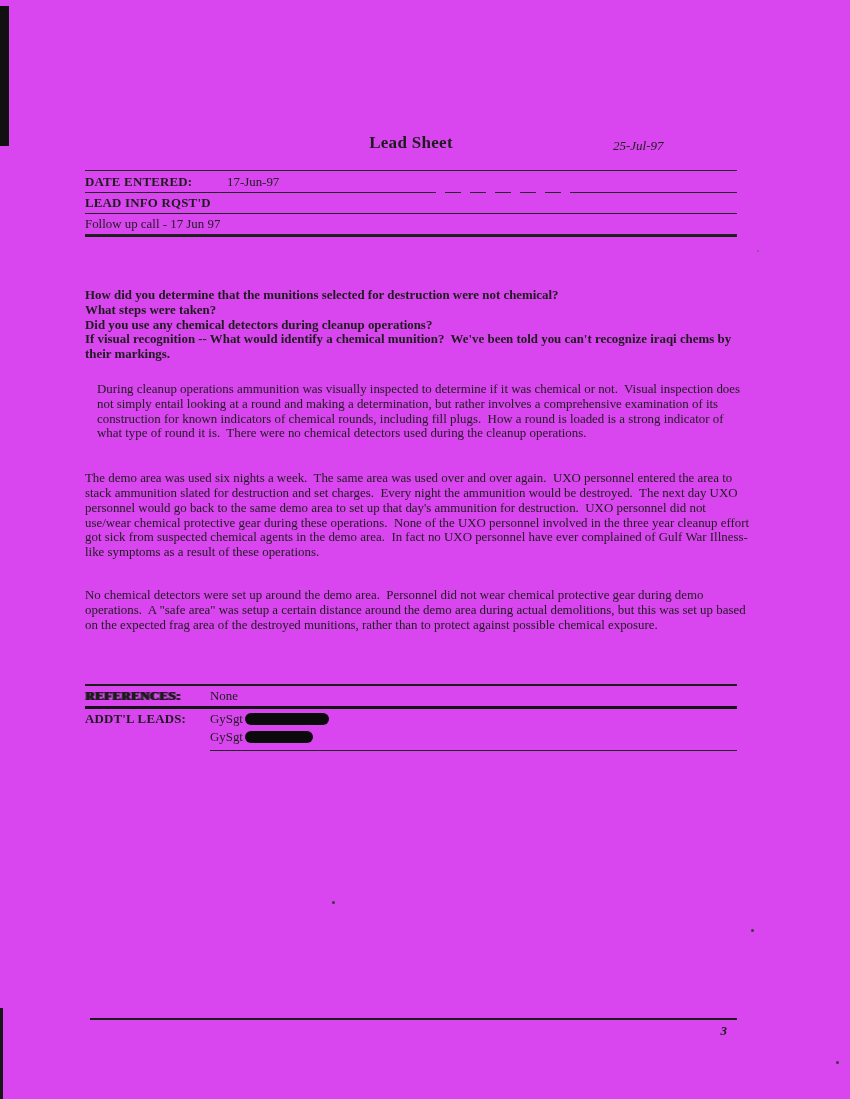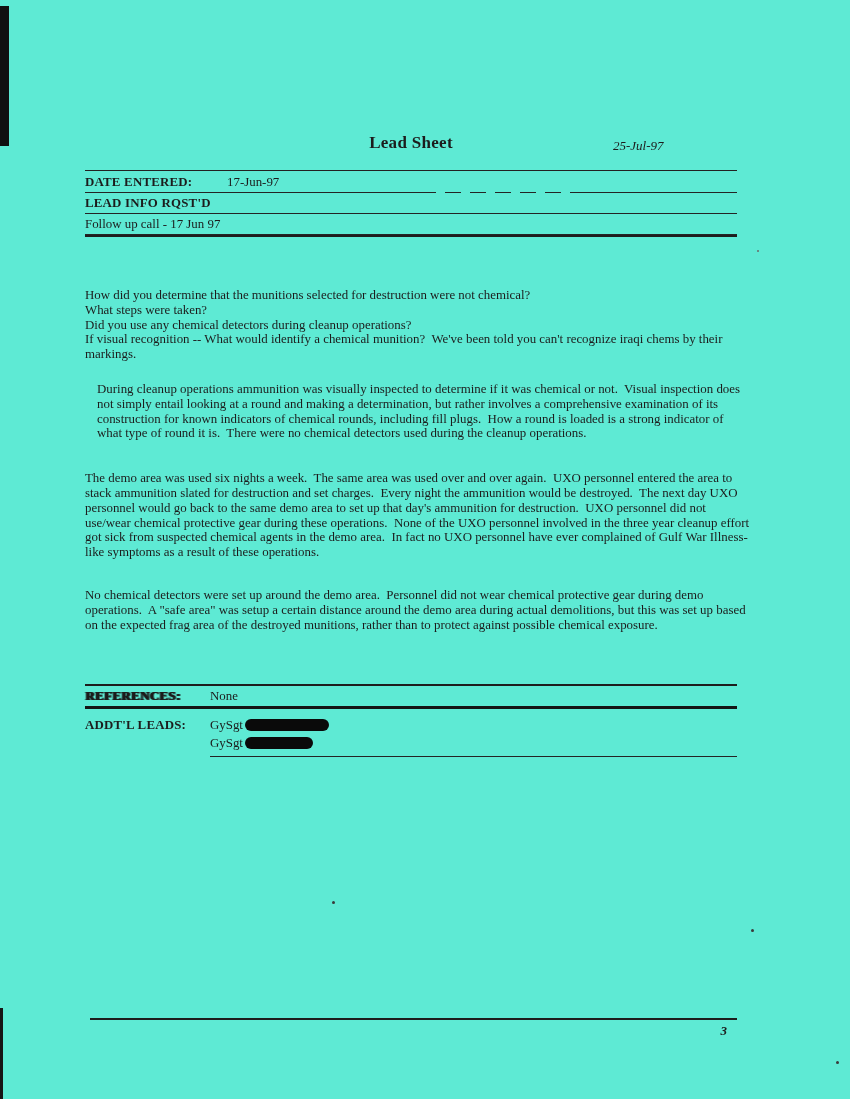--- a/index.html
+++ b/index.html
@@ -2,21 +2,21 @@
 <html><head>
 <meta charset="utf-8">
 <title>Lead Sheet</title>
 <style>
   * { margin: 0; padding: 0; box-sizing: border-box; }
   html, body { background: #fdfdfc; }
   .page {
     position: relative;
     width: 850px;
     height: 1099px;
-    background: #5eead4;
+    background: #d946ef;
     overflow: hidden;
     font-family: "Liberation Serif", "DejaVu Serif", serif;
     color: #1c1c1c;
     font-size: 12.9px;
     line-height: 14.8px;
   }
 
   
   .artifact-top { position: absolute; left: 0; top: 6px; width: 9px; height: 140px; background: #101010; }
   .artifact-bottom { position: absolute; left: 0; top: 1008px; width: 3px; height: 91px; background: #161616; }
@@ -47,35 +47,35 @@
       repeating-linear-gradient(90deg, #242424 0 16px, transparent 16px 25px),
       linear-gradient(#242424, #242424);
     background-size: 335px 1px, 150px 1px, 167px 1px;
     background-position: 0 0, 335px 0, 485px 0;
     background-repeat: no-repeat;
   }
 
   
   .bodytext { position: absolute; left: 85px; top: 288px; width: 666px; }
   .questions { margin-bottom: 20px; }
-  .question { white-space: pre-wrap; }
+  .question { white-space: pre-wrap; font-weight: bold; }
   .para { white-space: pre-wrap; }
   .para.p1 { margin-bottom: 30px; margin-left: 12px; }
   .para.p2 { margin-bottom: 28px; margin-top: 23px; }
 
   
   .refs { position: absolute; left: 85px; top: 684px; width: 652px; border-top: 2px solid #1d1d1d; }
   .rrow { height: 20px; padding-top: 3px; }
   .rlabel { display: inline-block; width: 125px; font-weight: 700; letter-spacing: 0.2px; }
   .overstruck {
     text-shadow: 1px 0 0 #1c1c1c, 2px 0 0 rgba(28,28,28,0.55), -1px 0 0 rgba(28,28,28,0.4);
     letter-spacing: 0.4px;
   }
   .rule3 { height: 3px; background: #141414; }
-  .leads { display: flex; padding-top: 9px; }
+  .leads { display: flex; padding-top: 3px; }
   .leads .rlabel { flex: 0 0 125px; }
   .lead-col { flex: 1; }
   .lead-line { height: 18px; }
   .redaction { display: inline-block; height: 12px; background: #0a0a0a; border-radius: 6px; vertical-align: -2px; margin-left: 2px; }
   .redaction.r1 { width: 84px; }
   .redaction.r2 { width: 68px; }
   .lead-underline { height: 1px; background: #242424; margin-top: 2px; }
 
   
   .footer-rule { position: absolute; left: 90px; top: 1018px; width: 647px; height: 2px; background: #1d1d1d; }

